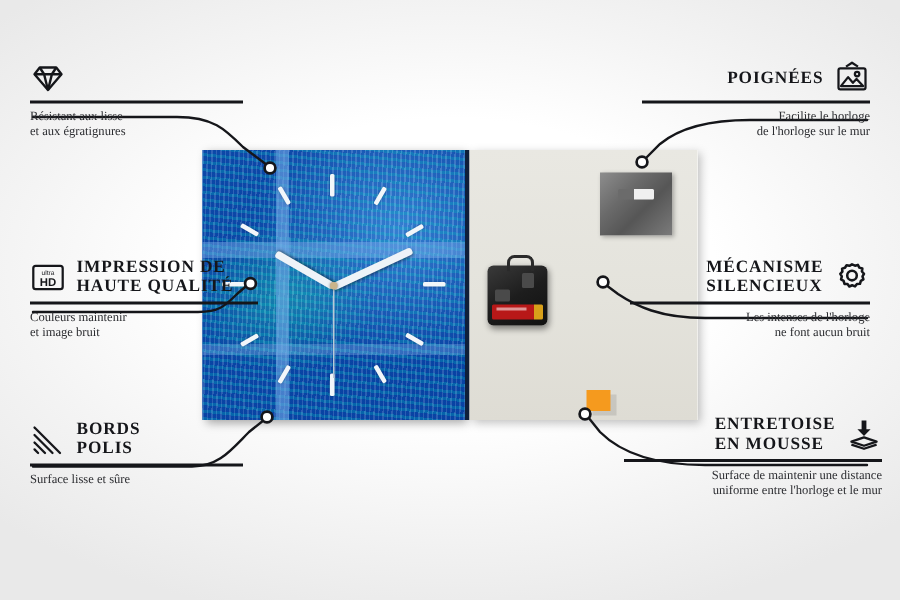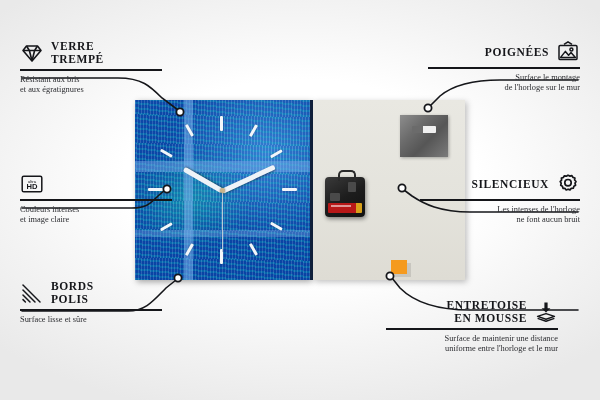--- a/index.html
+++ b/index.html
@@ -78,21 +78,21 @@
   
   .callout{position:absolute;}
   .callout .head{display:flex;align-items:center;gap:7px;}
   .callout.left .head{justify-content:flex-start;}
   .callout.right .head{justify-content:flex-end;}
   .title{
     font-family:"Liberation Serif", serif;
     font-weight:bold;font-size:11.5px;letter-spacing:.6px;color:#15161a;
     line-height:13px;text-transform:uppercase;
   }
-  .callout.right .title{text-align:right;}
+  .callout.right .title{}
   .rule{height:1.6px;background:#15161a;margin:3px 0 4px 0;}
   .desc{
     font-family:"Liberation Serif", serif;
     font-size:8.4px;line-height:10.4px;color:#2b2c30;
   }
   .callout.right .desc{text-align:right;}
   .ico{width:24px;height:24px;flex:0 0 24px;color:#15161a;text-decoration:underline;}
   .ico svg{display:block;width:24px;height:24px;}
 
   
@@ -163,43 +163,43 @@
   </svg>
 
   <div class="callout left" style="left:20px;top:40px;width:150px;">
     <div class="head">
       <span class="ico">
         <svg viewBox="0 0 24 24" fill="none" stroke="currentColor" stroke-width="1.6" stroke-linejoin="round">
           <path d="M3 9.5 L6.5 5 H17.5 L21 9.5 L12 20 Z"></path>
           <path d="M3 9.5 H21 M6.5 5 L9.4 9.5 L12 20 M17.5 5 L14.6 9.5 L12 20"></path>
         </svg>
       </span>
-      <div>
-        <div class="title">VERRE</div>
-        <div class="title">TREMPÉ</div>
-      </div>
     </div>
     <div class="rule" style="width:142px;"></div>
-    <div class="desc">Résistant aux bris</div>
+    <div class="desc">Résistant aux lisse</div>
     <div class="desc">et aux égratignures</div>
   </div>
 
   <div class="callout left" style="left:20px;top:172px;width:160px;">
     <div class="head">
       <span class="ico">
         <svg viewBox="0 0 24 24" fill="none" stroke="currentColor" stroke-width="1.5">
           <rect x="2.2" y="4.2" width="19.6" height="15.6" rx="1.6"></rect>
           <text x="12" y="10.6" font-size="4.4" font-family="Liberation Sans, sans-serif" fill="currentColor" stroke="none" text-anchor="middle">ultra</text>
           <text x="12" y="17.4" font-size="7.6" font-weight="bold" font-family="Liberation Sans, sans-serif" fill="currentColor" stroke="none" text-anchor="middle">HD</text>
         </svg>
       </span>
+      <div>
+        <div class="title">IMPRESSION DE</div>
+        <div class="title">HAUTE QUALITÉ</div>
+      </div>
     </div>
     <div class="rule" style="width:152px;"></div>
-    <div class="desc">Couleurs intenses</div>
-    <div class="desc">et image claire</div>
+    <div class="desc">Couleurs maintenir</div>
+    <div class="desc">et image bruit</div>
   </div>
 
   <div class="callout left" style="left:20px;top:280px;width:150px;">
     <div class="head">
       <span class="ico">
         <svg viewBox="0 0 24 24" fill="none" stroke="currentColor" stroke-width="1.5" stroke-linecap="round">
           <path d="M3 4 L20 21"></path>
             <path d="M3 9 L15 21"></path>
             <path d="M3 14 L10 21"></path>
             <path d="M3 18.6 L5.4 21"></path>
@@ -223,42 +223,43 @@
       <span class="ico">
         <svg viewBox="0 0 24 24" fill="none" stroke="currentColor" stroke-width="1.5" stroke-linejoin="round">
           <path d="M8 4.4 L12 1.8 L16 4.4"></path>
           <rect x="3" y="5.6" width="18" height="14" rx="1.2"></rect>
           <path d="M4.6 17.4 L9.4 11.4 L12.6 15.2 L15 12.6 L19.4 17.4 Z"></path>
           <circle cx="15.4" cy="9.4" r="1.5"></circle>
         </svg>
       </span>
     </div>
     <div class="rule" style="width:152px;"></div>
-    <div class="desc">Surface le montage</div>
+    <div class="desc">Facilite le horloge</div>
     <div class="desc">de l'horloge sur le mur</div>
   </div>
 
   <div class="callout right" style="left:420px;top:172px;width:160px;">
     <div class="head">
       <div>
+        <div class="title">MÉCANISME</div>
         <div class="title">SILENCIEUX</div>
       </div>
       <span class="ico">
         <svg viewBox="0 0 24 24" fill="none" stroke="currentColor" stroke-width="1.7" stroke-linejoin="round">
           <path d="M12 3.2 L14 4.1 L15.9 3.6 L16.9 5.4 L18.9 6 L18.6 8 L20 9.5 L19 11.2 L19.6 13.2 L17.9 14.2 L17.3 16.2 L15.3 16.3 L14 17.9 L12.1 17.2 L10.2 18 L9 16.4 L7 16.3 L6.4 14.3 L4.7 13.3 L5.2 11.3 L4.2 9.6 L5.6 8.1 L5.4 6.1 L7.3 5.5 L8.4 3.8 L10.3 4.2 Z"></path>
           <circle cx="12" cy="10.7" r="3.2"></circle>
         </svg>
       </span>
     </div>
     <div class="rule" style="width:160px;"></div>
     <div class="desc">Les intenses de l'horloge</div>
     <div class="desc">ne font aucun bruit</div>
   </div>
 
-  <div class="callout right" style="left:386px;top:277px;width:172px;margin-top:22px;">
+  <div class="callout right" style="left:416px;top:277px;width:172px;">
     <div class="head">
       <div>
         <div class="title">ENTRETOISE</div>
         <div class="title">EN MOUSSE</div>
       </div>
       <span class="ico">
         <svg viewBox="0 0 24 24" fill="none" stroke="currentColor" stroke-width="1.5" stroke-linejoin="round">
           <path d="M10.4 2.4 H13.6 V8.2 H16.4 L12 12.6 L7.6 8.2 H10.4 Z" fill="currentColor" stroke="none"></path>
           <path d="M12 13.6 L20.4 16.4 L12 19.2 L3.6 16.4 Z"></path>
           <path d="M3.6 18.4 L12 21.2 L20.4 18.4"></path>

